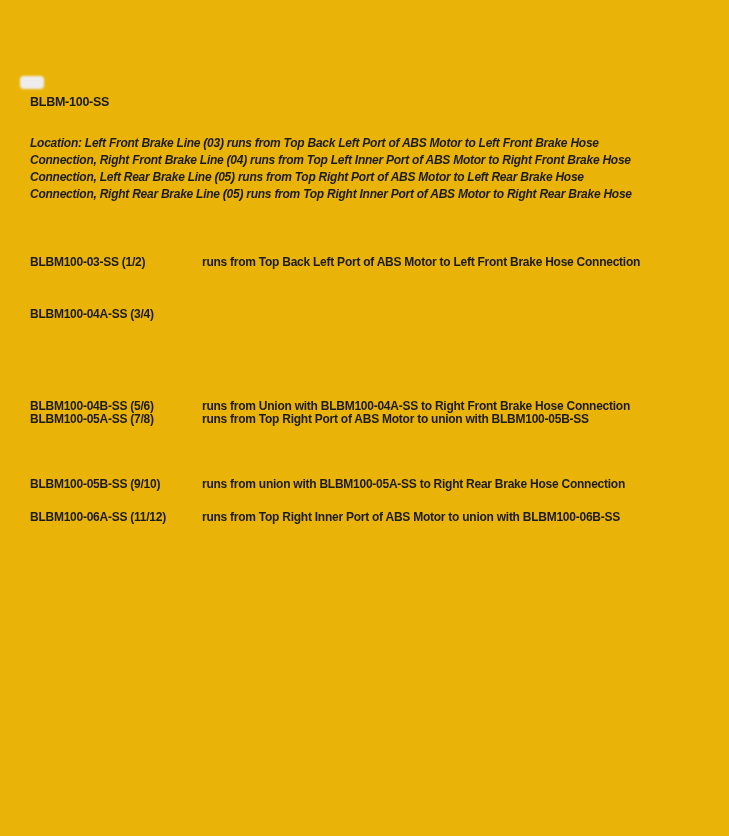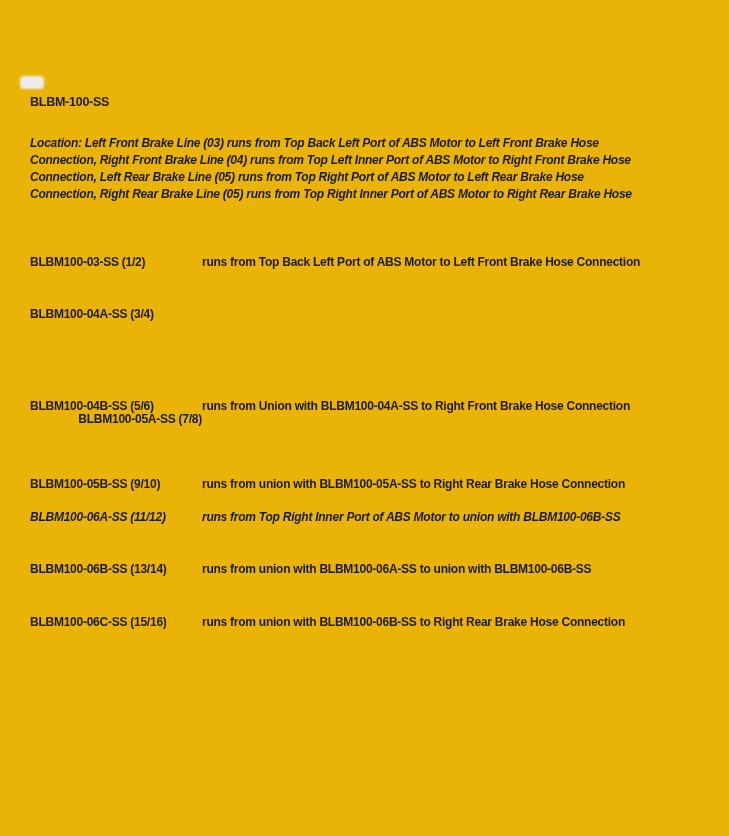--- a/index.html
+++ b/index.html
@@ -67,23 +67,23 @@
     width: 172px;
     flex: 0 0 172px;
     white-space: nowrap;
   }
   .row .desc {
     white-space: nowrap;
   }
   .r1 { top: 254px; }
   .r2 { top: 306px; flex-direction: column; }
   .r3 { top: 359px; margin-top: 39px; }
-  .r4 { top: 411px; text-align: right; }
+  .r4 { top: 411px; }
   .r5 { top: 476px; }
-  .r6 { top: 509px; font-style: italic; }
+  .r6 { top: 509px; }
   .r7 { top: 561px; }
   .r8 { top: 614px; }
 </style>
 </head>
 <body>
 
 <div class="page">
 
   <div class="scan-smudge"></div>
 
@@ -107,36 +107,29 @@
       <span class="part">BLBM100-04A-SS (3/4)</span>
     </div>
 
     <div class="row r3">
       <span class="part">BLBM100-04B-SS (5/6)</span>
       <span class="desc">runs from Union with BLBM100-04A-SS to Right Front Brake Hose Connection</span>
     </div>
 
     <div class="row r4">
       <span class="part">BLBM100-05A-SS (7/8)</span>
+      <span class="desc">runs from Top Right Port of ABS Motor to union with BLBM100-05B-SS</span>
     </div>
 
     <div class="row r5">
       <span class="part">BLBM100-05B-SS (9/10)</span>
       <span class="desc">runs from union with BLBM100-05A-SS to Right Rear Brake Hose Connection</span>
     </div>
 
     <div class="row r6">
       <span class="part">BLBM100-06A-SS (11/12)</span>
       <span class="desc">runs from Top Right Inner Port of ABS Motor to union with BLBM100-06B-SS</span>
     </div>
 
-    <div class="row r7">
-      <span class="part">BLBM100-06B-SS (13/14)</span>
-      <span class="desc">runs from union with BLBM100-06A-SS to union with BLBM100-06B-SS</span>
-    </div>
 
-    <div class="row r8">
-      <span class="part">BLBM100-06C-SS (15/16)</span>
-      <span class="desc">runs from union with BLBM100-06B-SS to Right Rear Brake Hose Connection</span>
-    </div>
 
   </div>
 </div>
 
 </body></html>

